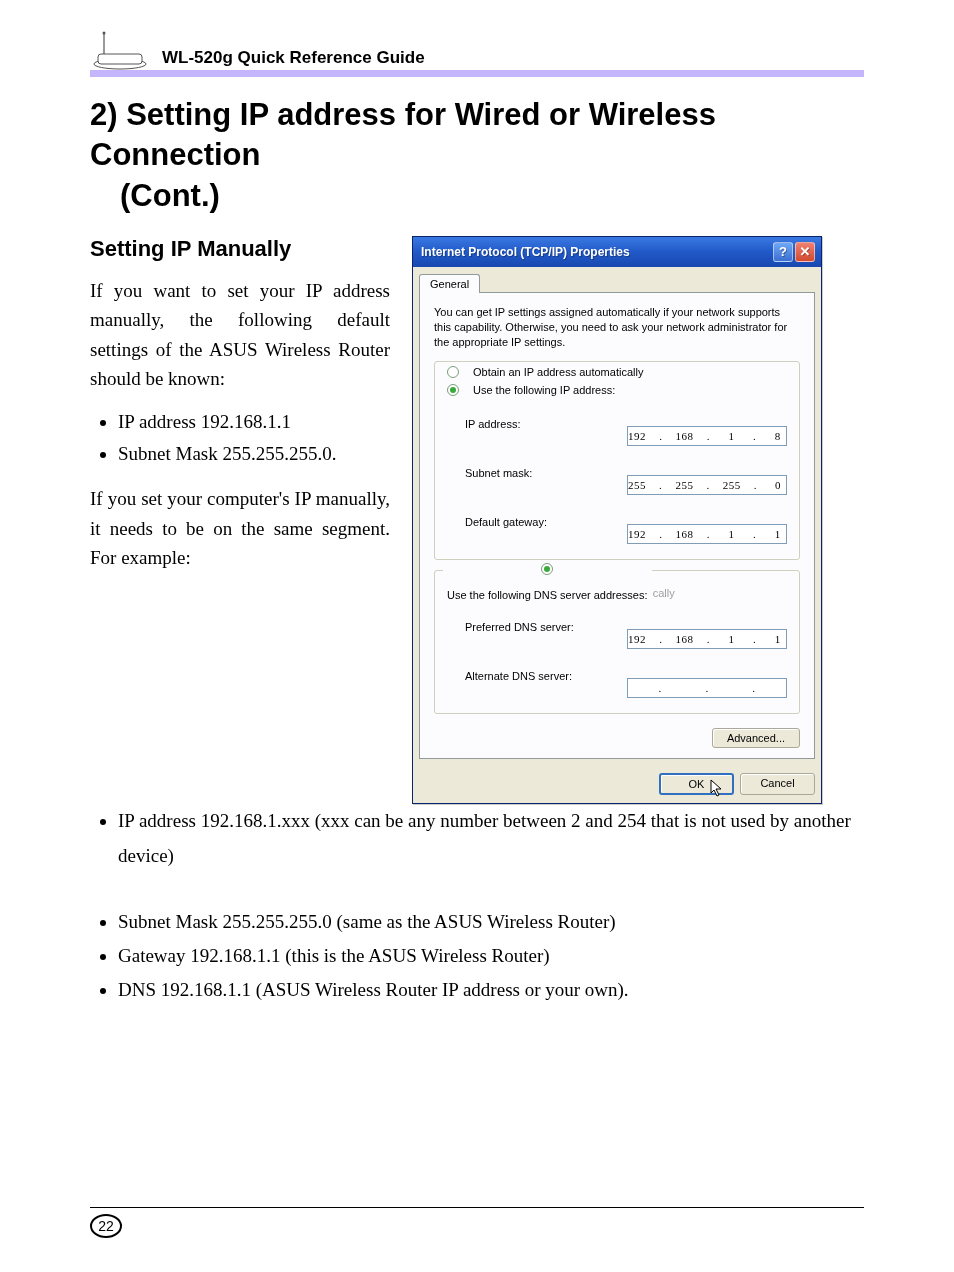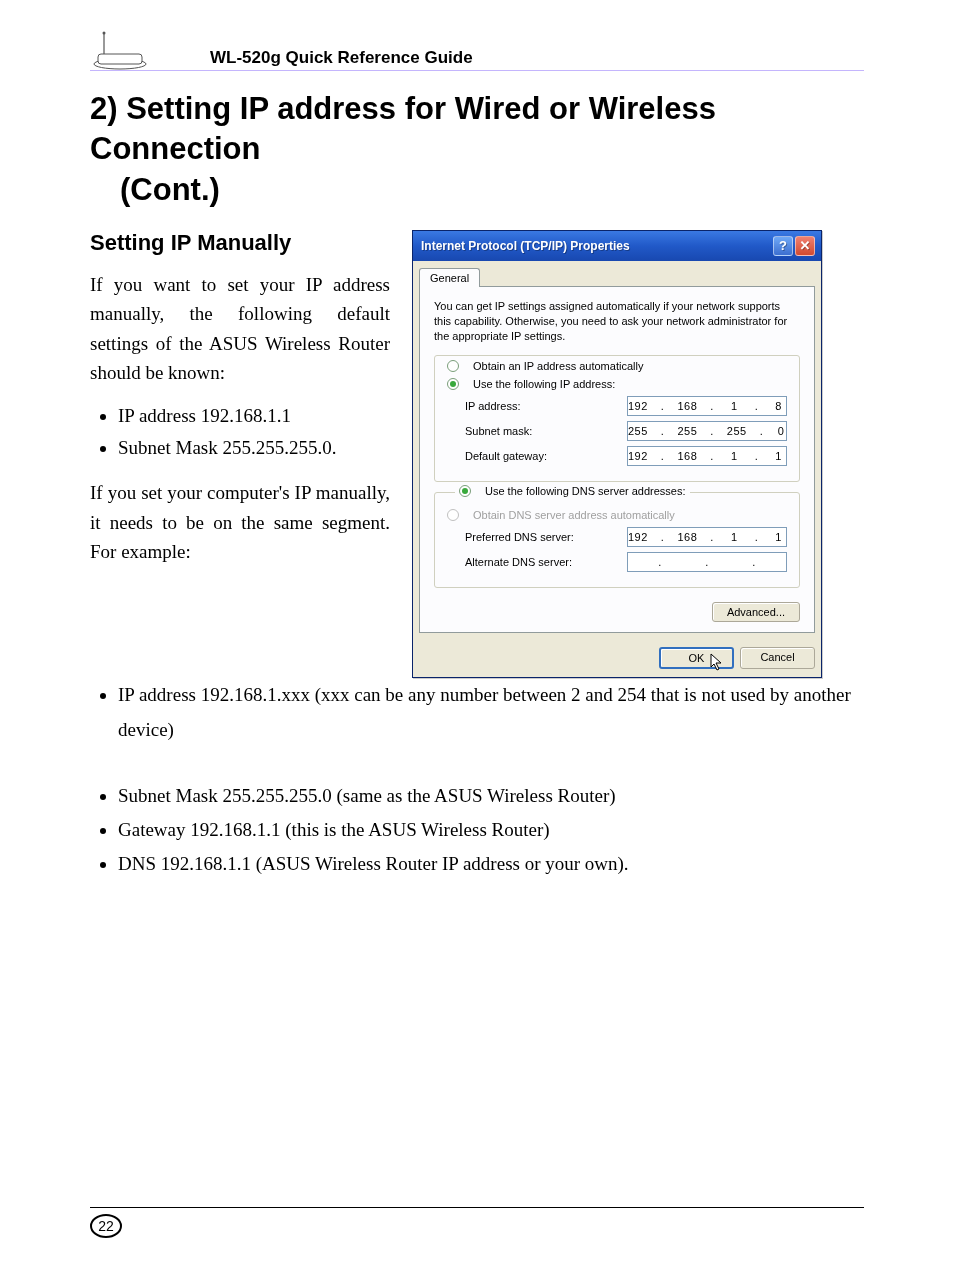--- a/index.html
+++ b/index.html
@@ -12,24 +12,23 @@
     width: 954px;
   }
   .page {
     padding: 30px 90px 40px 90px;
     position: relative;
     min-height: 1272px;
   }
   .header-bar {
     display: flex;
     align-items: flex-end;
-    border-bottom: 1px solid #c4b5fd;
+    border-bottom: 7px solid #c4b5fd;
     padding-bottom: 0;
     margin-bottom: 18px;
-    gap: 48px;
   }
   .router-icon {
     width: 60px;
     height: 40px;
     margin-right: 12px;
     position: relative;
   }
   .router-icon svg { display:block; }
   .header-title {
     font-family: Arial, Helvetica, sans-serif;
@@ -150,37 +149,39 @@
     width:12px; height:12px; border:1px solid #7a9e7a; border-radius:50%;
     display:inline-flex; align-items:center; justify-content:center;
     background:#fff;
   }
   .xp-radio.disabled .dot { border-color:#c0c0c0; }
   .xp-radio.selected .dot::after {
     content:""; width:6px; height:6px; background:#39a93c; border-radius:50%;
   }
   .xp-radio.overlap {
     position:absolute;
-    top:-8px; left:20px;
+    top:-8px; left:8px;
     background:#fcfcfe;
     padding:0 4px;
+    flex-direction:column;
   }
   .xp-row {
     display:flex; align-items:center; justify-content:space-between;
     margin:5px 0 5px 18px;
     font-size:11px;
   }
   .ip-box {
     border:1px solid #7f9db9;
     background:#fff;
     width:160px; height:20px;
     display:flex; align-items:center; justify-content:center;
     gap:13px;
-    font-size:11px; font-family: Liberation Sans, sans-serif;
+    font-size:11px; font-family: Liberation Serif, serif;
     letter-spacing:0.5px;
+    margin-top:24px;
   }
   .ip-box .seg { width:28px; text-align:center; }
   .ip-box .dot { width:6px; text-align:center; }
   .xp-btnrow {
     display:flex; justify-content:flex-end; gap:6px;
     padding: 8px 6px 8px 6px;
   }
   .xp-btnrow.inner { padding: 4px 0 0 0; }
   .xp-btn {
     font-family: Tahoma, Arial, sans-serif;

